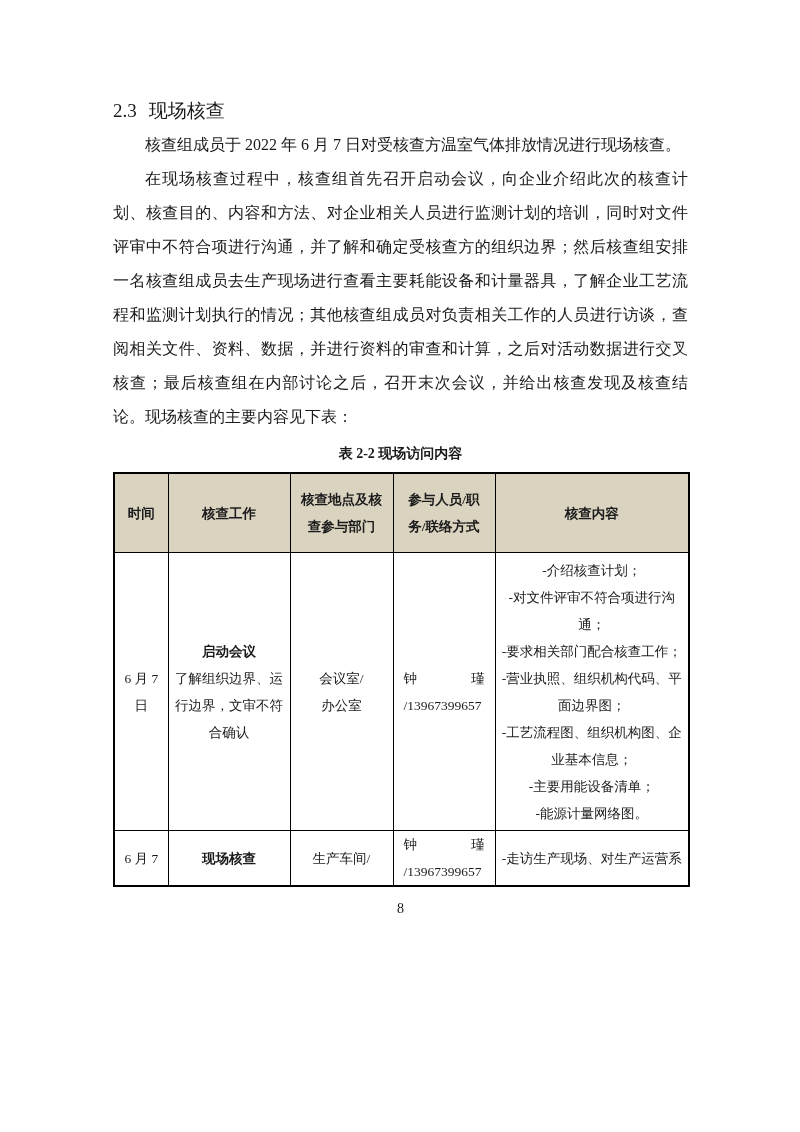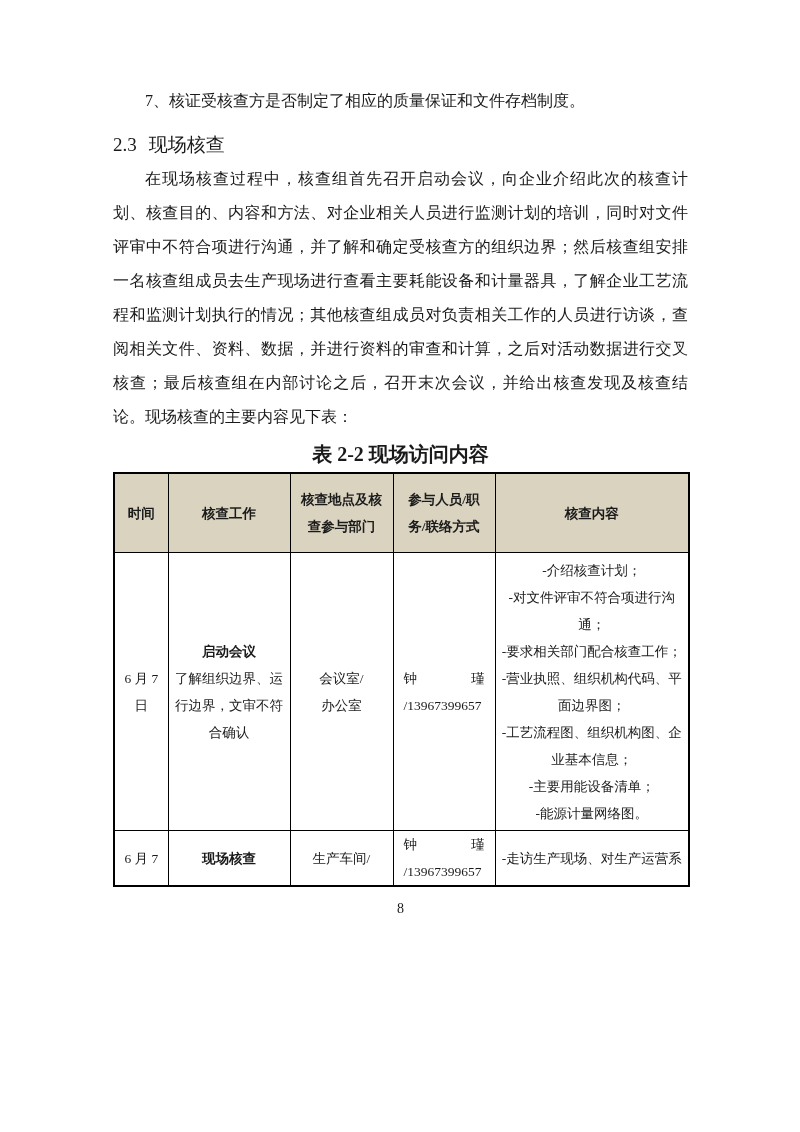--- a/index.html
+++ b/index.html
@@ -18,21 +18,21 @@
   .indent{text-indent:32px;}
   .mt6{margin-top:6px;}
   .mt8{margin-top:8px;}
   .heading{
     font-size:19px;font-weight:400;line-height:34px;
     margin:10px 0 0 0;
   }
   .heading .num{margin-right:12px;letter-spacing:0;}
   .table-caption{
     text-align:center;font-weight:700;
-    font-size:20px;line-height:24px;margin-top:8px;
+    font-size:14px;line-height:24px;margin-top:8px;
   }
   table.visit{
     border-collapse:collapse;table-layout:fixed;
     width:575px;margin-top:6px;
     border:2px solid #000;
   }
   table.visit th,table.visit td{
     border:1px solid #000;
     font-size:13.5px;line-height:27px;
     padding:0 4px;
@@ -66,24 +66,24 @@
     margin-top:10px;
   }
 </style>
 </head>
 <body>
 
 <div class="page">
 
 
 
-  <p class="body indent mt6">7、核证受核查方是否制定了相应的质量保证和文件存档制度。</p>
 
   <h2 class="heading"><span class="num">2.3</span><span>现场核查</span></h2>
 
+  <p class="body indent mt8">核查组成员于 2022 年 6 月 7 日对受核查方温室气体排放情况进行现场核查。</p>
 
   <p class="body indent mt8">在现场核查过程中，核查组首先召开启动会议，向企业介绍此次的核查计划、核查目的、内容和方法、对企业相关人员进行监测计划的培训，同时对文件评审中不符合项进行沟通，并了解和确定受核查方的组织边界；然后核查组安排一名核查组成员去生产现场进行查看主要耗能设备和计量器具，了解企业工艺流程和监测计划执行的情况；其他核查组成员对负责相关工作的人员进行访谈，查阅相关文件、资料、数据，并进行资料的审查和计算，之后对活动数据进行交叉核查；最后核查组在内部讨论之后，召开末次会议，并给出核查发现及核查结论。现场核查的主要内容见下表：</p>
 
   <div class="table-caption">表 2-2 现场访问内容</div>
 
   <table class="visit">
     <colgroup>
       <col style="width:54px">
       <col style="width:122px">
       <col style="width:103px">

